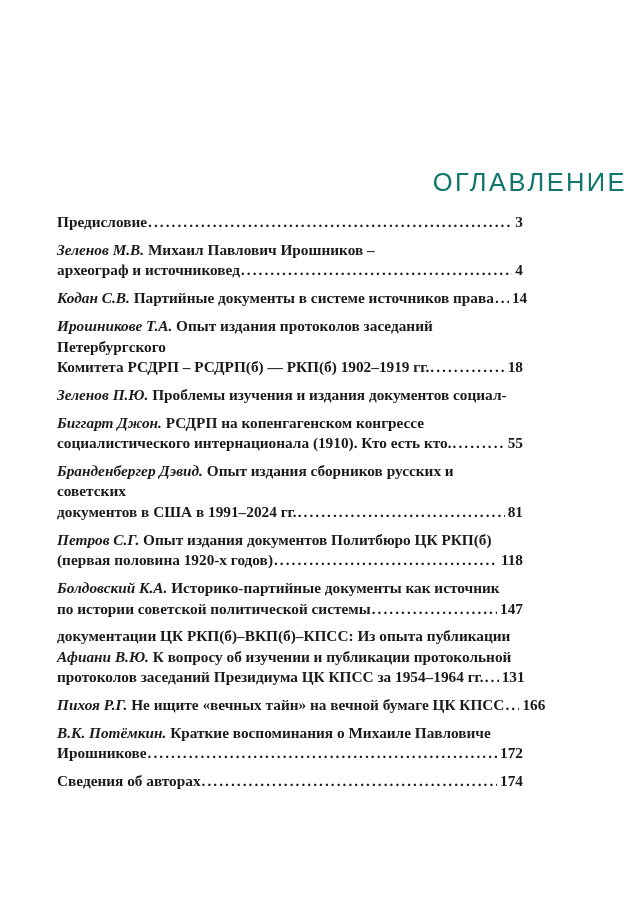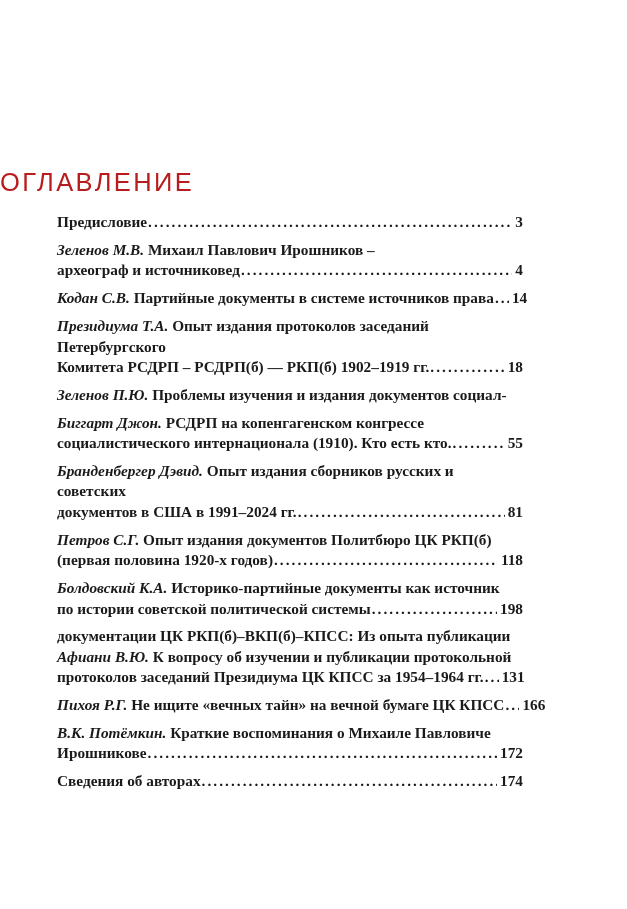--- a/index.html
+++ b/index.html
@@ -22,26 +22,26 @@
     width: 627px;
     height: 909px;
     background: #ffffff;
   }
 
   .toc-title {
     position: absolute;
     left: 0;
     top: 168px;
     width: 627px;
-    text-align: left;
+    text-align: right;
     font-family: "Liberation Sans", "DejaVu Sans", sans-serif;
     font-size: 25.5px;
     font-weight: 400;
     letter-spacing: 2.4px;
-    color: #b91c1c;
+    color: #0f766e;
   }
 
   .toc-list {
     position: absolute;
     left: 57px;
     top: 212px;
     width: 466px;
   }
 
   .toc-entry {
@@ -131,21 +131,21 @@
         <div class="entry-body">
           <div class="leader-row">
             <span class="leader-text"><span class="author">Кодан С.В.</span><span> Партийные документы в системе источников права</span></span>
             <span class="leader-dots"></span>
             <span class="page-num">14</span>
           </div>
         </div>
       </div>
       <div class="toc-entry">
         <div class="entry-body">
-          <div class="plain-line"><span class="author">Президиума Т.А.</span><span> Опыт издания протоколов заседаний Петербургского</span></div>
+          <div class="plain-line"><span class="author">Ирошникове Т.А.</span><span> Опыт издания протоколов заседаний Петербургского</span></div>
           <div class="leader-row">
             <span class="leader-text"><span>Комитета РСДРП – РСДРП(б) — РКП(б) 1902–1919 гг.</span></span>
             <span class="leader-dots"></span>
             <span class="page-num">18</span>
           </div>
         </div>
       </div>
       <div class="toc-entry">
         <div class="entry-body">
           <div class="plain-line"><span class="author">Зеленов П.Ю.</span><span> Проблемы изучения и издания документов социал-</span></div>
@@ -180,21 +180,21 @@
             <span class="page-num">118</span>
           </div>
         </div>
       </div>
       <div class="toc-entry">
         <div class="entry-body">
           <div class="plain-line"><span class="author">Болдовский К.А.</span><span> Историко-партийные документы как источник</span></div>
           <div class="leader-row">
             <span class="leader-text"><span>по истории советской политической системы</span></span>
             <span class="leader-dots"></span>
-            <span class="page-num">198</span>
+            <span class="page-num">147</span>
           </div>
         </div>
       </div>
       <div class="toc-entry">
         <div class="entry-body">
           <div class="plain-line"><span>документации ЦК РКП(б)–ВКП(б)–КПСС: Из опыта публикации</span></div>
           <div class="plain-line"><span class="author">Афиани В.Ю.</span><span> К вопросу об изучении и публикации протокольной</span></div>
           <div class="leader-row">
             <span class="leader-text"><span>протоколов заседаний Президиума ЦК КПСС за 1954–1964 гг.</span></span>
             <span class="leader-dots"></span>

